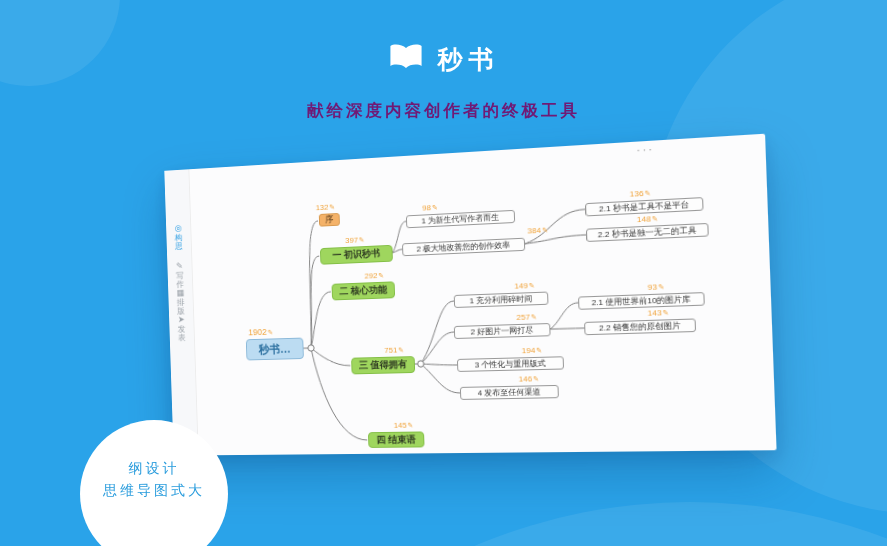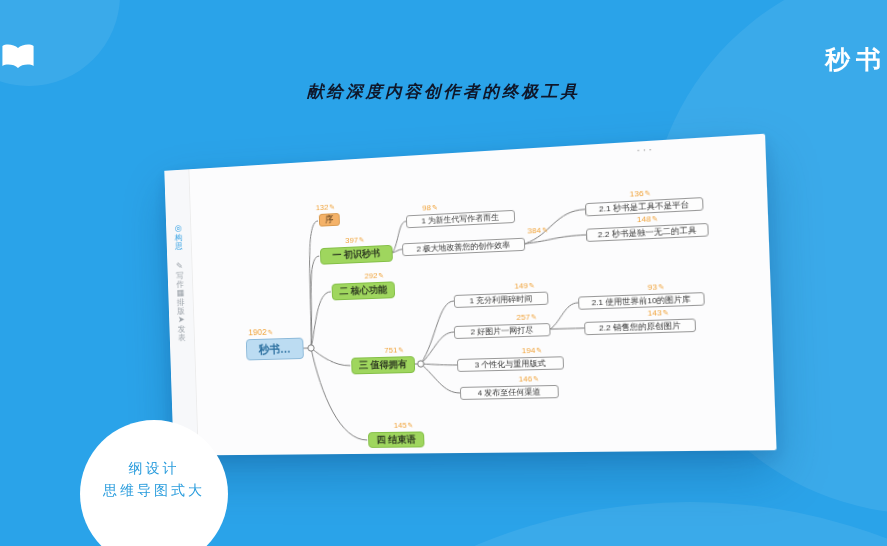--- a/index.html
+++ b/index.html
@@ -8,23 +8,23 @@
     background:#2aa3e9;
     font-family:"Liberation Sans","DejaVu Sans",sans-serif;
   }
   
   .decor{position:absolute;border-radius:50%;background:rgba(255,255,255,0.08);}
   .decor.c1{left:-62px;top:-96px;width:182px;height:182px;}
   .decor.c2{left:648px;top:-38px;width:552px;height:552px;}
   .decor.c3{left:140px;top:502px;width:1100px;height:1100px;}
 
   
-  .brand-row{position:absolute;top:42px;left:0;width:100%;display:flex;justify-content:space-between;align-items:center;gap:14px;}
+  .brand-row{position:absolute;top:42px;left:0;width:100%;display:flex;justify-content:center;align-items:center;gap:14px;}
   .brand-name{color:#ffffff;font-size:25px;font-weight:bold;letter-spacing:6px;}
-  .tagline{position:absolute;top:81px;left:0;width:100%;text-align:center;color:#0f172a;font-size:16.5px;font-weight:bold;letter-spacing:3px;font-style:italic;}
+  .tagline{position:absolute;top:100px;left:0;width:100%;text-align:center;color:#701a75;font-size:16.5px;font-weight:bold;letter-spacing:3px;}
 
   
   .card{
     position:absolute;left:150px;top:153px;width:608px;height:300px;
     background:#fcfcfd;border-radius:2px;
     box-shadow:0 22px 48px rgba(8,60,110,0.28), 0 6px 16px rgba(8,60,110,0.14);
     transform:perspective(900px) rotateY(-9deg) rotateZ(-2deg);
     transform-origin:50% 50%;
   }
   .menu-dots{position:absolute;top:2px;left:488px;color:#9a9a9a;font-size:11px;letter-spacing:2px;cursor:pointer;}

